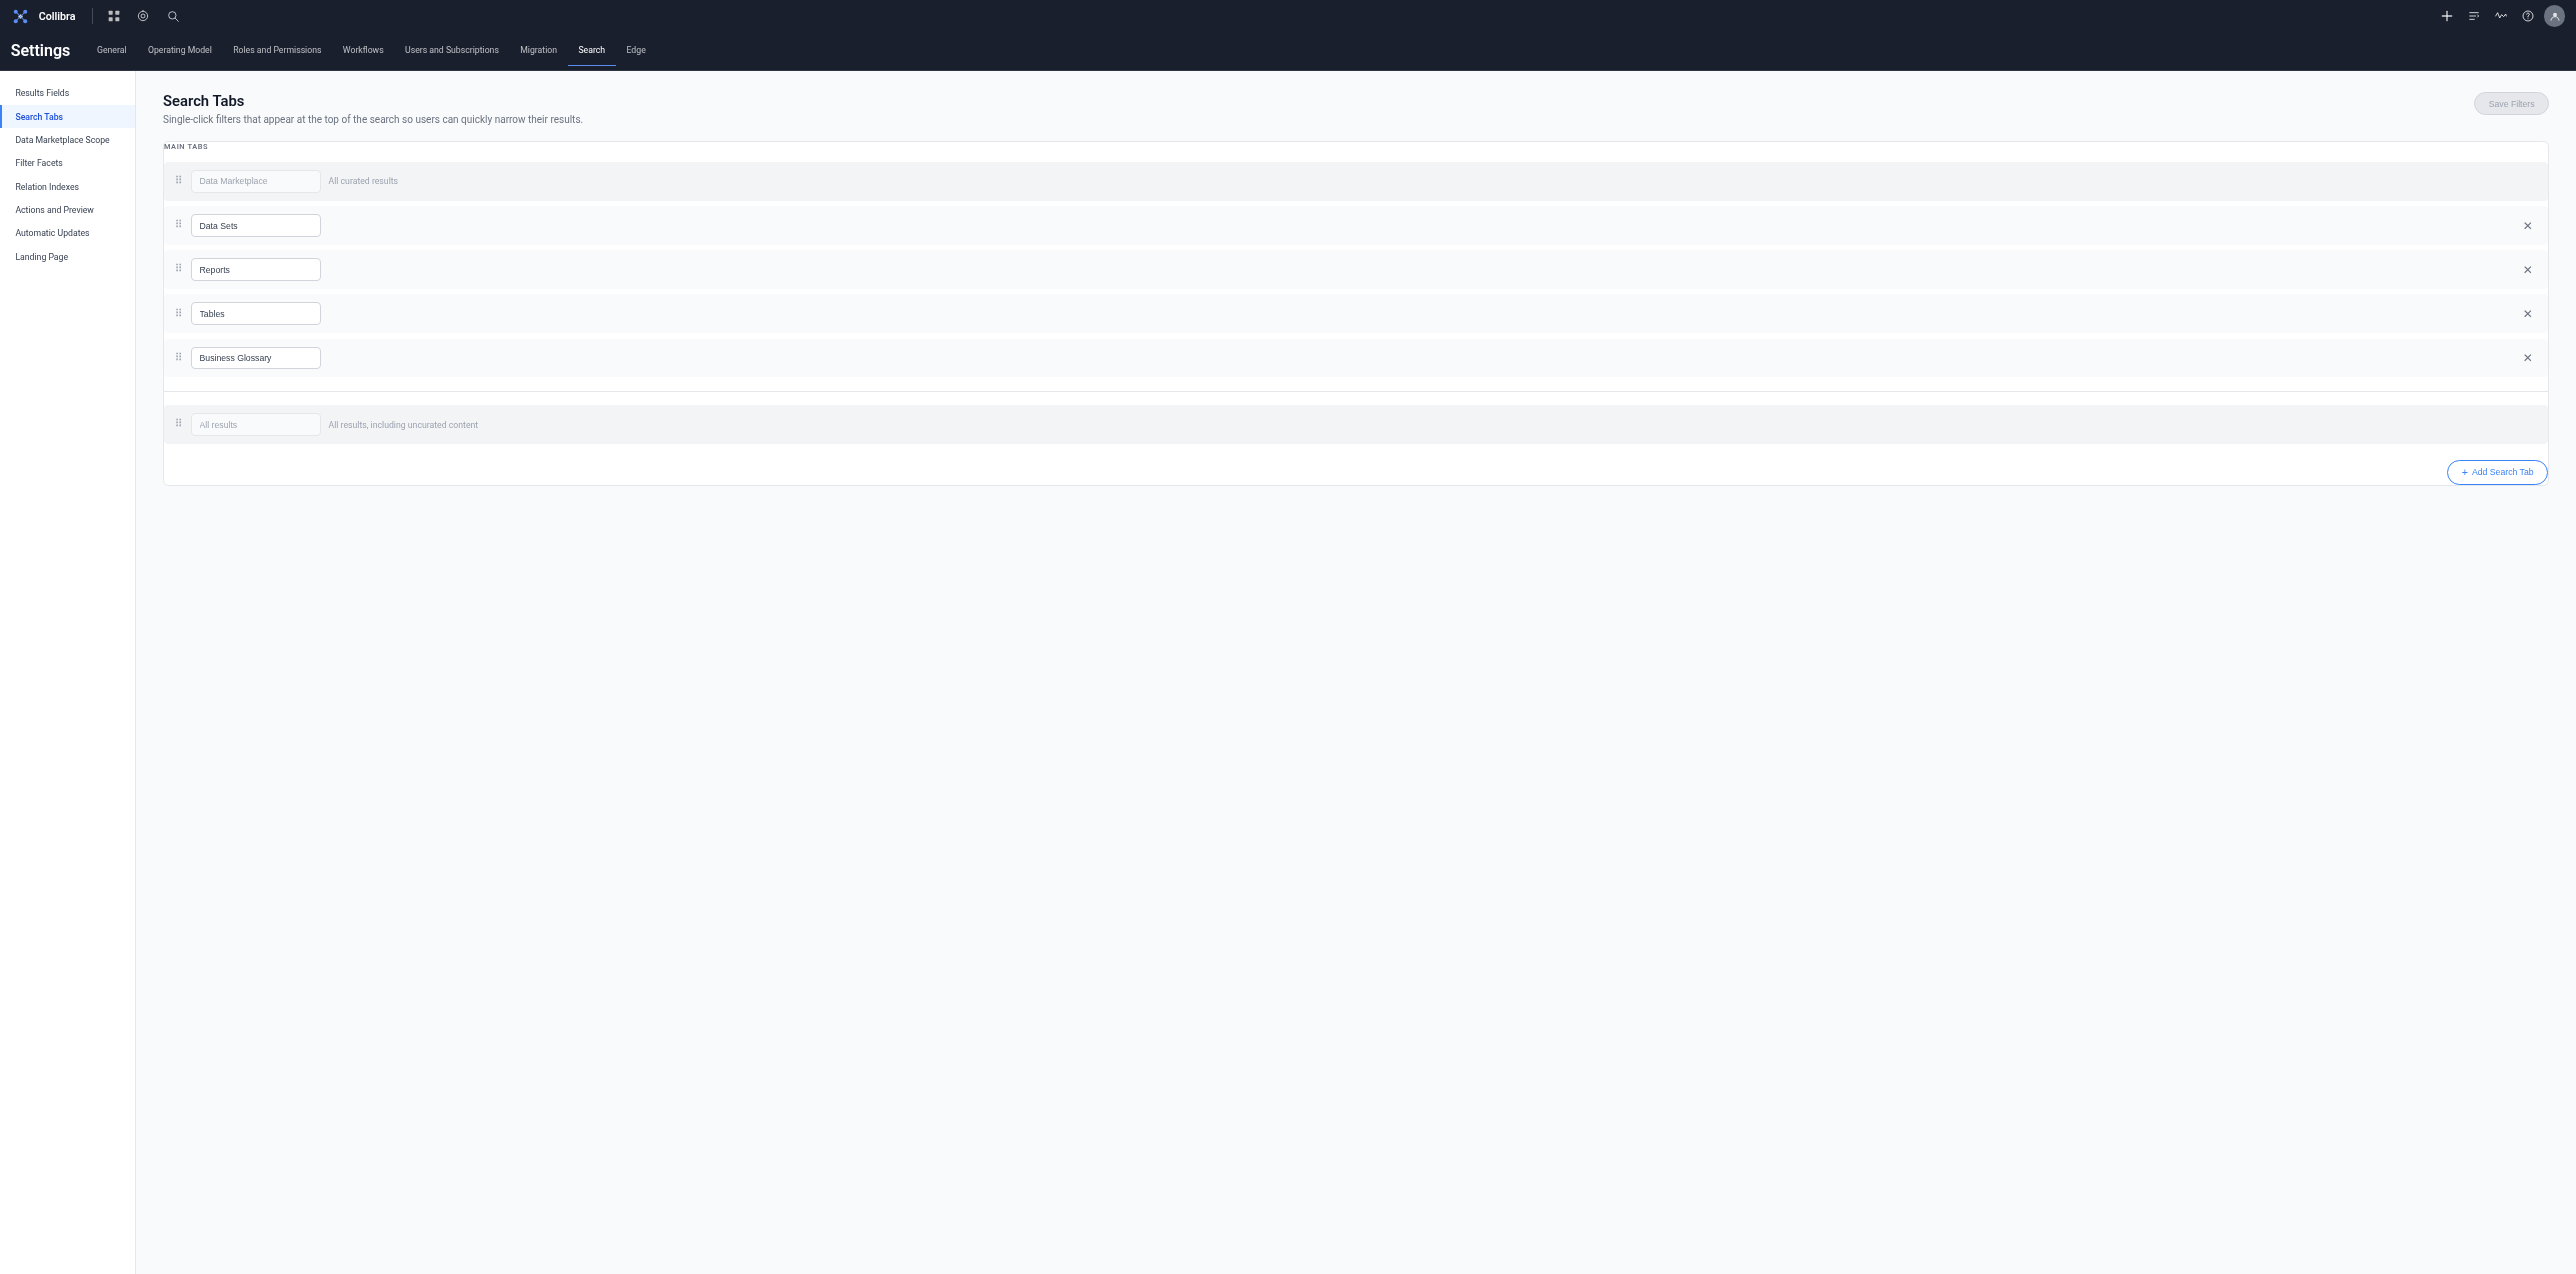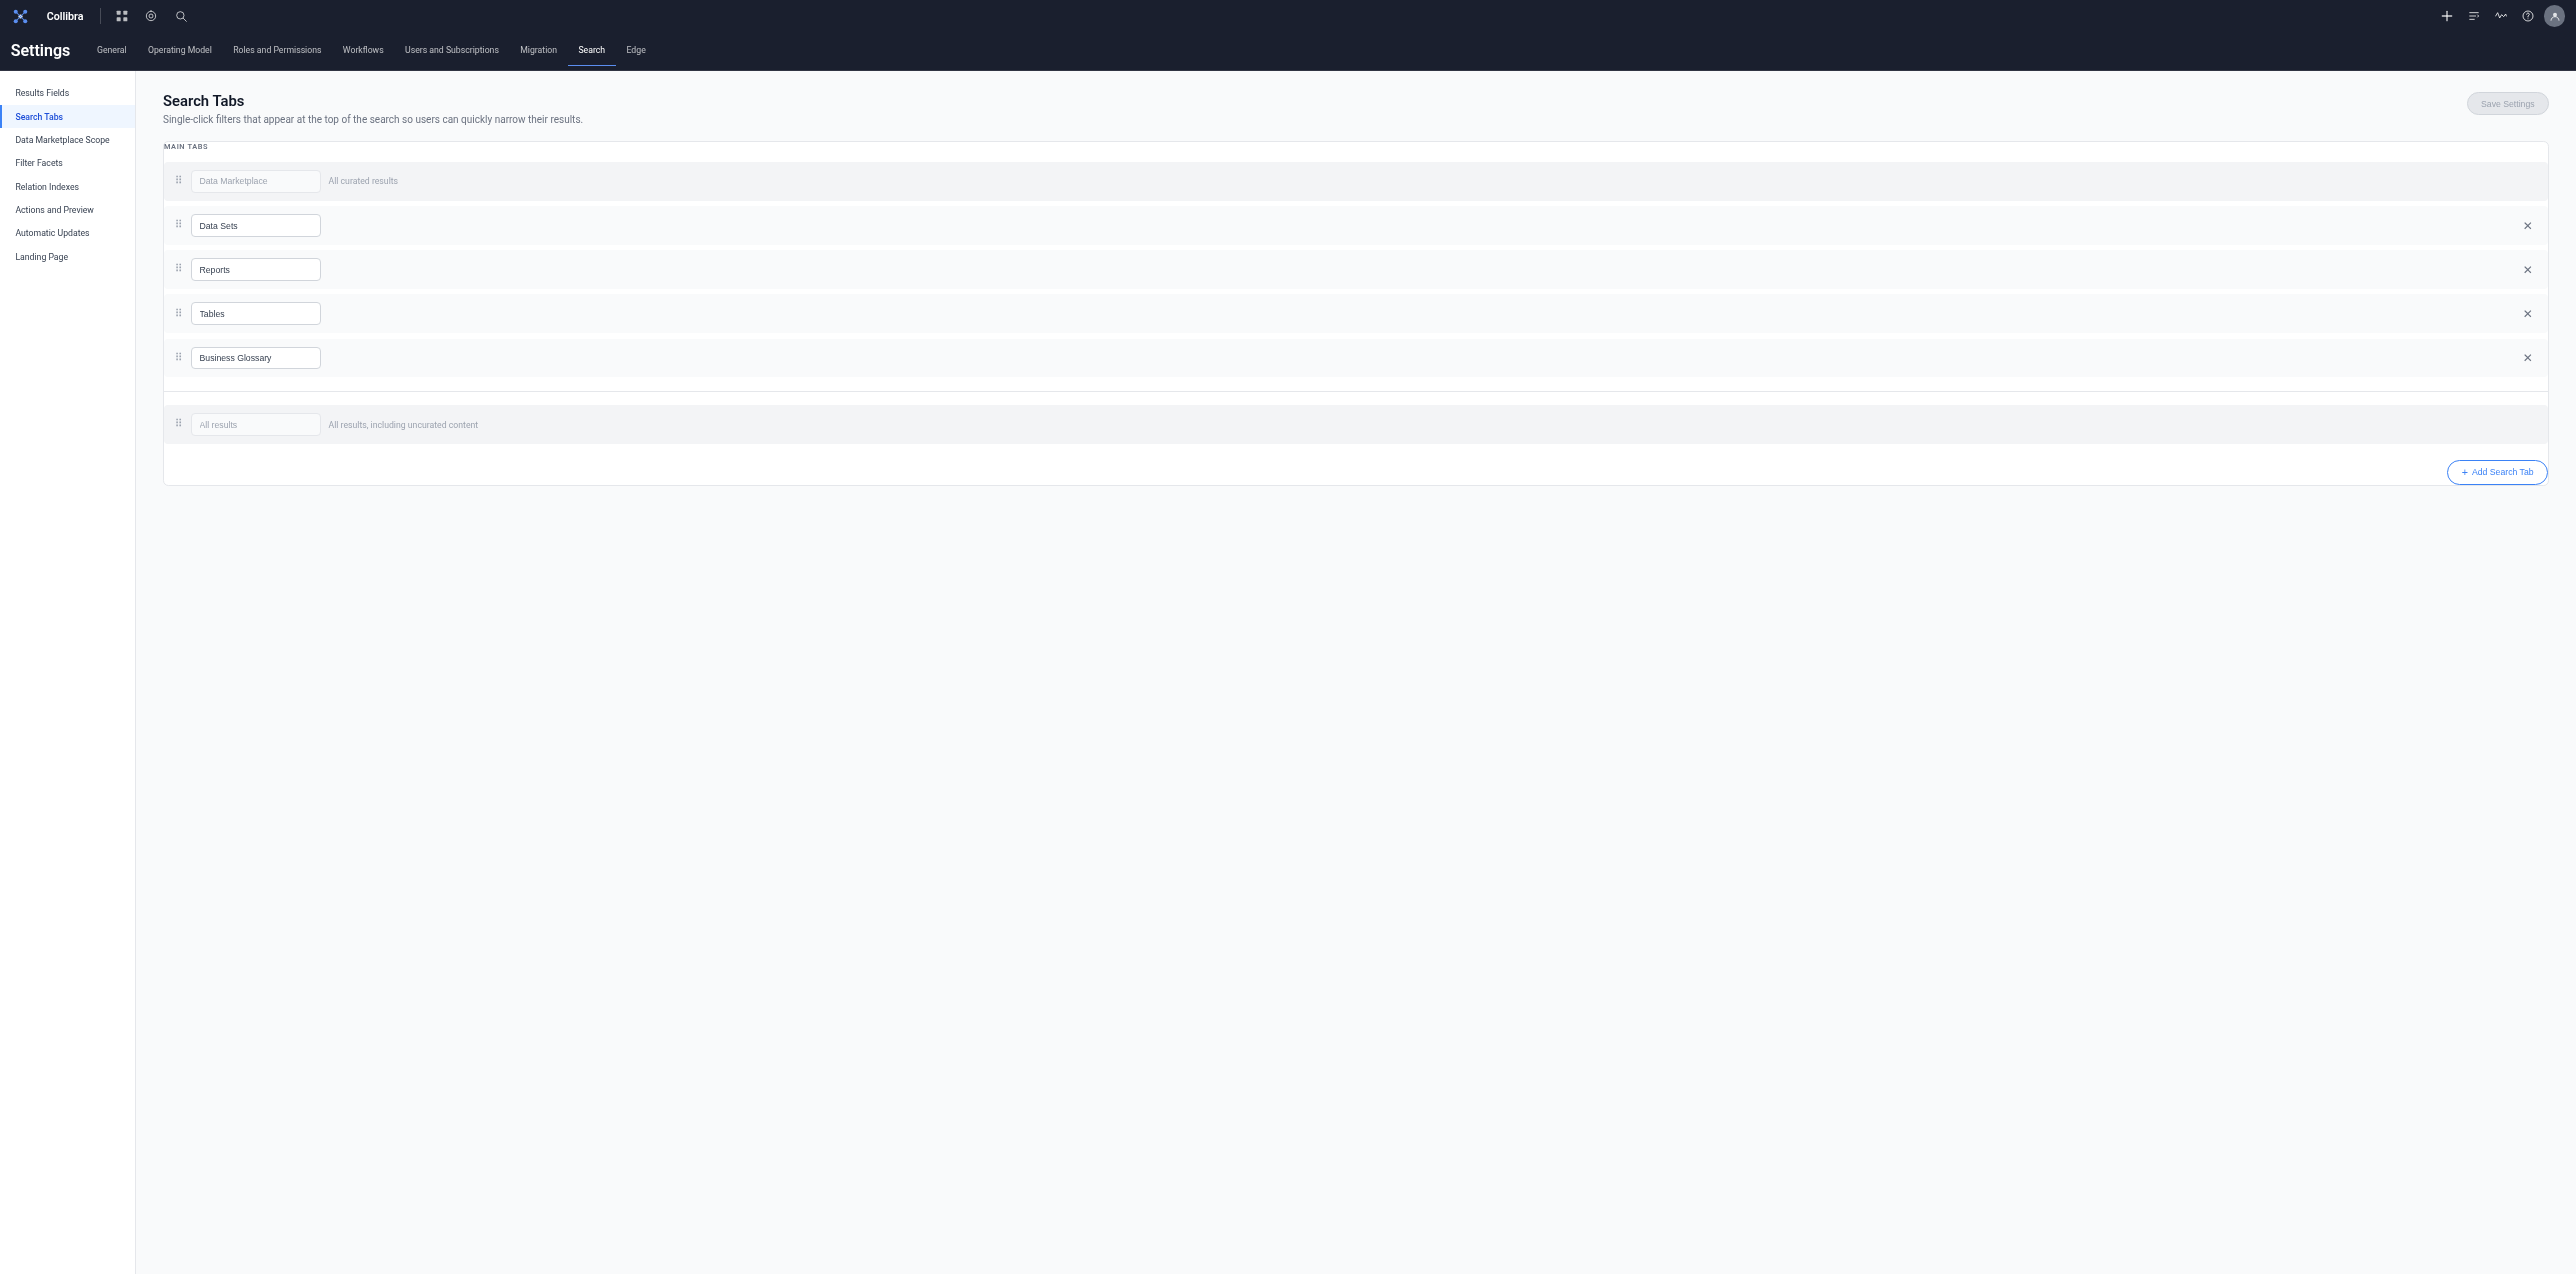--- a/index.html
+++ b/index.html
@@ -10,21 +10,21 @@
       background: #1a1f2e;
       height: 32px;
       display: flex;
       align-items: center;
       padding: 0 10.7px;
       gap: 8px;
     }
     .top-nav-logo {
       display: flex;
       align-items: center;
-      gap: 17px;
+      gap: 9px;
       color: white;
       font-size: 10.7px;
       font-weight: 600;
       margin-right: 5.4px;
     }
     .top-nav-logo svg { width: 19px; height: 19px; }
     .nav-divider {
       width: 0.7px;
       height: 16px;
       background: rgba(255,255,255,0.2);
@@ -354,21 +354,21 @@
       <span>Landing Page</span>
     </div>
   </aside>
 
   <main class="content">
     <div class="content-header">
       <div>
         <h1 class="page-title">Search Tabs</h1>
         <p class="page-description">Single-click filters that appear at the top of the search so users can quickly narrow their results.</p>
       </div>
-      <button class="save-btn">Save Settings</button>
+      <button class="save-btn">Save Filters</button>
     </div>
 
     <div class="card">
 
       <div class="section-label">MAIN TABS</div>
 
       <div class="tab-row disabled-row">
         <span class="drag-handle">⠿</span>
         <input class="tab-input disabled" type="text" value="Data Marketplace" readonly="" style="">
         <span class="tab-description">All curated results</span>

